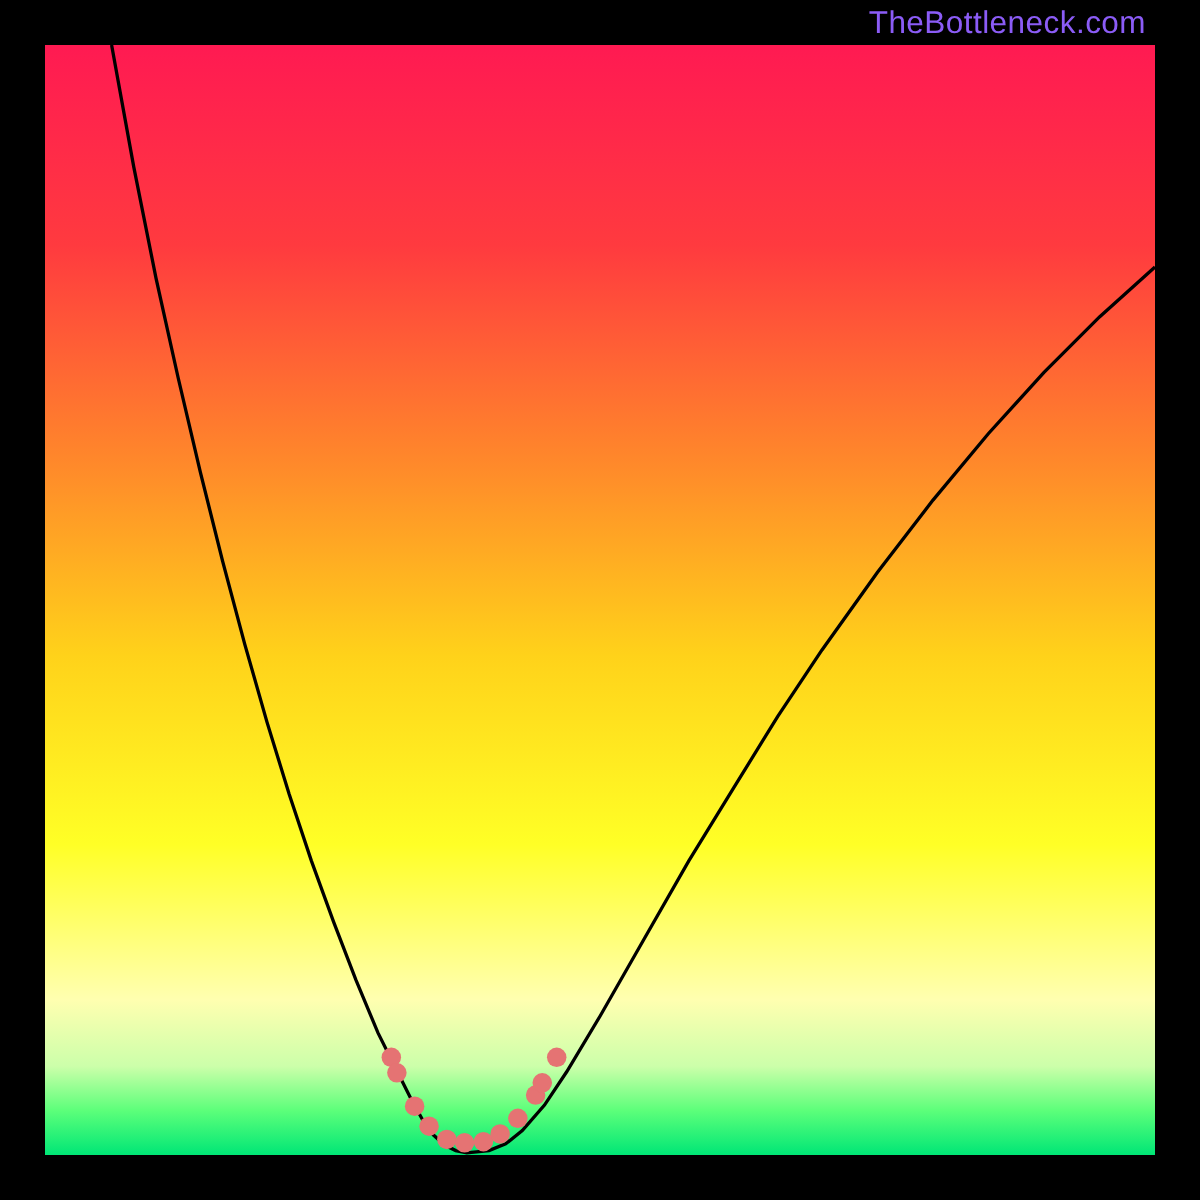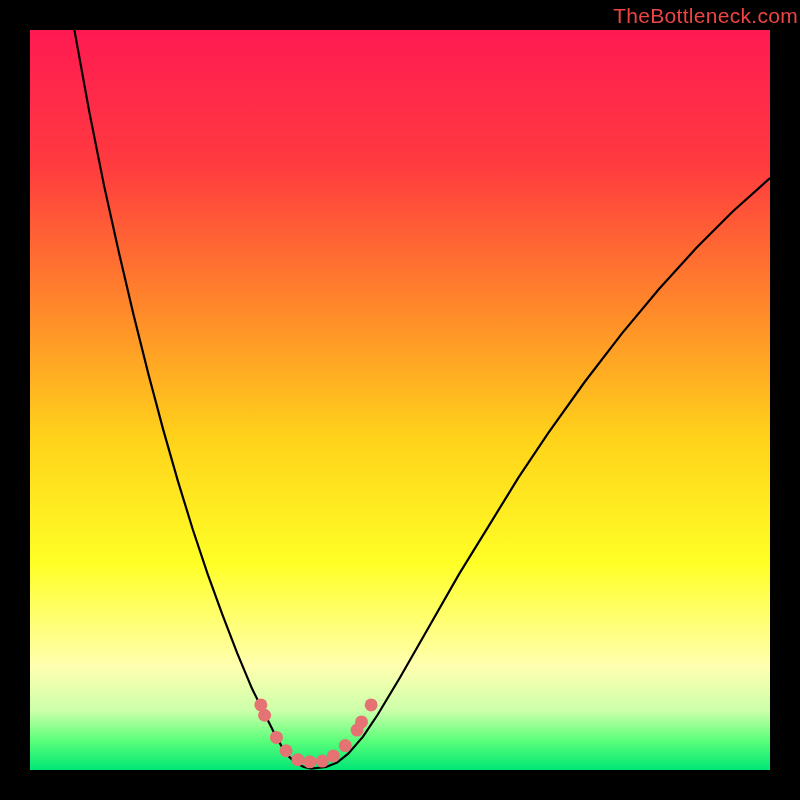--- a/index.html
+++ b/index.html
@@ -24,24 +24,24 @@
   }
   .curve-svg {
     position: absolute;
     inset: 0;
     width: 740px;
     height: 740px;
   }
   .attribution {
     position: absolute;
     top: 4px;
-    right: 2px;
+    right: 36px;
     font-family: Arial, Helvetica, sans-serif;
     font-size: 21px;
-    color: #ef4444;
+    color: #8b5cf6;
     letter-spacing: 0.3px;
   }
 </style>
 </head>
 <body>
 
 <div class="frame">
   <div class="attribution">TheBottleneck.com</div>
 
   <div class="plot-area">

